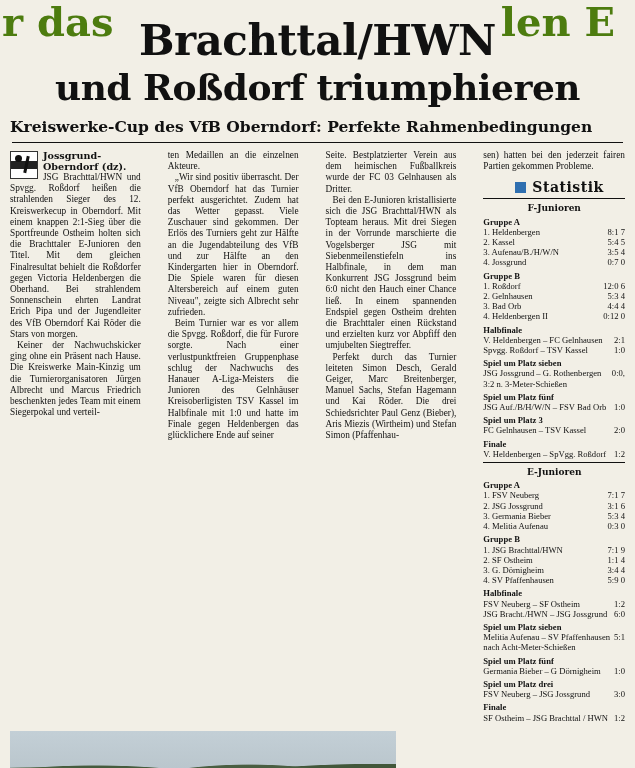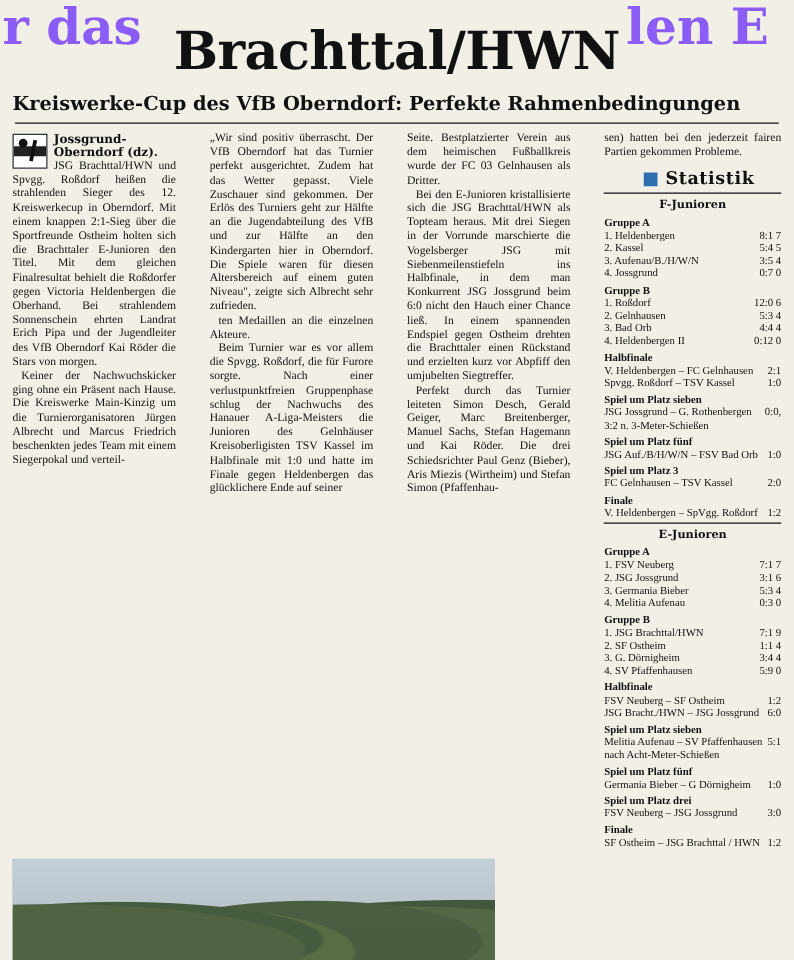--- a/index.html
+++ b/index.html
@@ -9,21 +9,21 @@
     font-family:"Liberation Serif", serif;
     color:#111;
     overflow:hidden;
     position:relative;
   }
   
   .bleed{
     position:absolute;top:0;
     font-family:"DejaVu Serif", serif;
     font-weight:bold;
-    color:#8b5cf6;
+    color:#4d7c0f;
     font-size:40px;
     line-height:44px;
     pointer-events:none;
     white-space:nowrap;
     z-index:0;
   }
   .bleed.left{left:2px;}
   .bleed.right{right:20px;}
 
   .page{position:relative;z-index:1;padding:0 10px;box-sizing:border-box;width:635px;}
@@ -132,20 +132,21 @@
 </head>
 <body>
 
 <div class="bleed left">r das</div>
 <div class="bleed right">len E</div>
 
 <div class="page">
 
   <div class="masthead">
     <div class="mast-line1">Brachttal/HWN</div>
+    <div class="mast-line2">und Roßdorf triumphieren</div>
   </div>
   <div class="subhead">Kreiswerke-Cup des VfB Oberndorf: Perfekte Rahmenbedingungen</div>
   <div class="rule"></div>
 
   <div class="cols">
 
     <div class="col">
       <div class="byline">
         <span class="logo">
           <span class="bar"></span>
@@ -154,22 +155,22 @@
         </span>
         <span>Jossgrund-</span><br>
         <span>Oberndorf</span>
         <span>(dz).</span>
       </div>
       <p>JSG Brachttal/HWN und Spvgg. Roßdorf heißen die strahlenden Sieger des 12. Kreiswerkecup in Oberndorf. Mit einem knappen 2:1-Sieg über die Sportfreunde Ostheim holten sich die Brachttaler E-Junioren den Titel. Mit dem gleichen Finalresultat behielt die Roßdorfer gegen Victoria Heldenbergen die Oberhand. Bei strahlendem Sonnenschein ehrten Landrat Erich Pipa und der Jugendleiter des VfB Oberndorf Kai Röder die Stars von morgen.</p>
       <p>Keiner der Nachwuchskicker ging ohne ein Präsent nach Hause. Die Kreiswerke Main-Kinzig um die Turnierorganisatoren Jürgen Albrecht und Marcus Friedrich beschenkten jedes Team mit einem Siegerpokal und verteil-</p>
     </div>
 
     <div class="col">
+      <p>ten Medaillen an die einzelnen Akteure.</p>
       <p>„Wir sind positiv überrascht. Der VfB Oberndorf hat das Turnier perfekt ausgerichtet. Zudem hat das Wetter gepasst. Viele Zuschauer sind gekommen. Der Erlös des Turniers geht zur Hälfte an die Jugendabteilung des VfB und zur Hälfte an den Kindergarten hier in Oberndorf. Die Spiele waren für diesen Altersbereich auf einem guten Niveau", zeigte sich Albrecht sehr zufrieden.</p>
-      <p>ten Medaillen an die einzelnen Akteure.</p>
       <p>Beim Turnier war es vor allem die Spvgg. Roßdorf, die für Furore sorgte. Nach einer verlustpunktfreien Gruppenphase schlug der Nachwuchs des Hanauer A-Liga-Meisters die Junioren des Gelnhäuser Kreisoberligisten TSV Kassel im Halbfinale mit 1:0 und hatte im Finale gegen Heldenbergen das glücklichere Ende auf seiner</p>
     </div>
 
     <div class="col">
       <p>Seite. Bestplatzierter Verein aus dem heimischen Fußballkreis wurde der FC 03 Gelnhausen als Dritter.</p>
       <p>Bei den E-Junioren kristallisierte sich die JSG Brachttal/HWN als Topteam heraus. Mit drei Siegen in der Vorrunde marschierte die Vogelsberger JSG mit Siebenmeilenstiefeln ins Halbfinale, in dem man Konkurrent JSG Jossgrund beim 6:0 nicht den Hauch einer Chance ließ. In einem spannenden Endspiel gegen Ostheim drehten die Brachttaler einen Rückstand und erzielten kurz vor Abpfiff den umjubelten Siegtreffer.</p>
       <p>Perfekt durch das Turnier leiteten Simon Desch, Gerald Geiger, Marc Breitenberger, Manuel Sachs, Stefan Hagemann und Kai Röder. Die drei Schiedsrichter Paul Genz (Bieber), Aris Miezis (Wirtheim) und Stefan Simon (Pfaffenhau-</p>
     </div>
 
     <div class="statcol">

